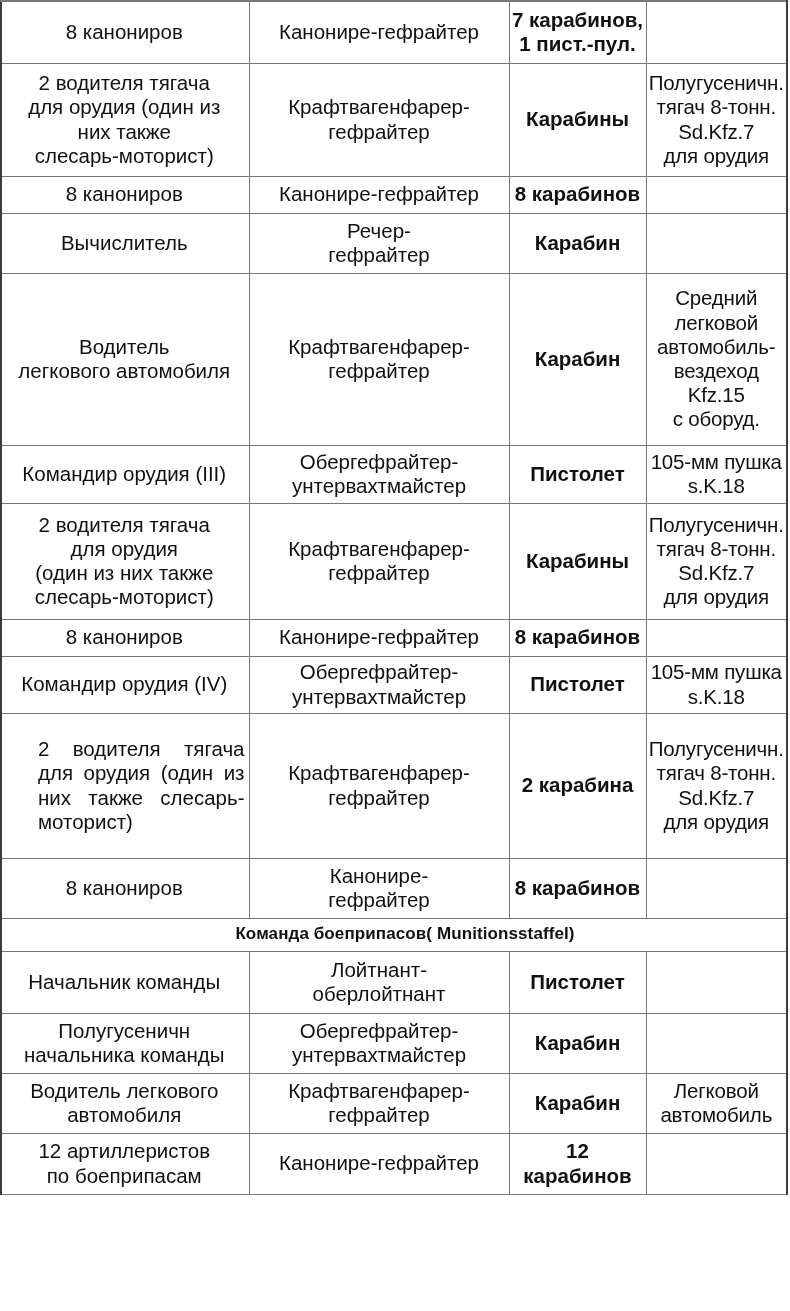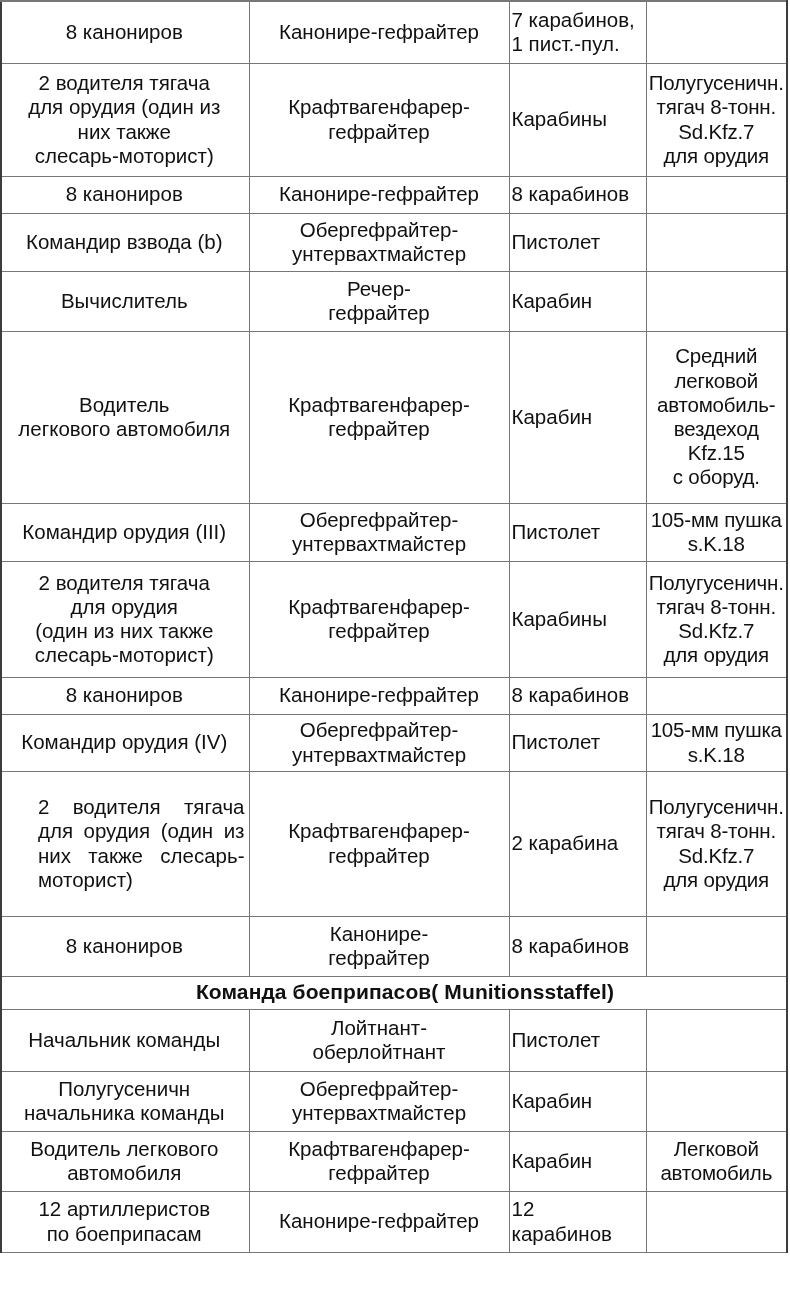--- a/index.html
+++ b/index.html
@@ -57,32 +57,32 @@
     text-align: center;
     padding-left: 4px;
   }
   td.col-role.justify {
     text-align: justify;
     text-align-last: left;
     padding-right: 4px;
     padding-left: 36px;
   }
   td.col-rank   { text-align: center; }
-  td.col-weapon { text-align: left; padding-left: 2px; padding-right: 2px; }
+  td.col-weapon { text-align: center; padding-left: 2px; padding-right: 2px; font-weight: bold; }
   td.col-equip  { text-align: center; padding-left: 2px; padding-right: 2px; }
 
   
   td.col-equip {
     letter-spacing: -0.2px;
   }
 
   td.section-header {
     text-align: center;
     font-weight: bold;
-    font-size: 21px;
+    font-size: 17px;
     padding-top: 3px;
     padding-bottom: 3px;
     letter-spacing: 0.1px;
     padding-left: 28px;
   }
 
   .line { display: block; }
 
   
   tr.r { }
@@ -130,31 +130,20 @@
           </td>
         </tr>
         <tr class="r" style="height: 37px;">
           <td class="col-role">8 канониров</td>
           <td class="col-rank">Канонире-гефрайтер</td>
           <td class="col-weapon">
             <span class="line">8 карабинов</span>
           </td>
           <td class="col-equip"></td>
         </tr>
-        <tr class="r" style="height: 58px;">
-          <td class="col-role">Командир взвода (b)</td>
-          <td class="col-rank">
-            <span class="line">Обергефрайтер-</span>
-            <span class="line">унтервахтмайстер</span>
-          </td>
-          <td class="col-weapon">
-            <span class="line">Пистолет</span>
-          </td>
-          <td class="col-equip"></td>
-        </tr>
         <tr class="r" style="height: 60px;">
           <td class="col-role">Вычислитель</td>
           <td class="col-rank">
             <span class="line">Речер-</span>
             <span class="line">гефрайтер</span>
           </td>
           <td class="col-weapon">
             <span class="line">Карабин</span>
           </td>
           <td class="col-equip"></td>

